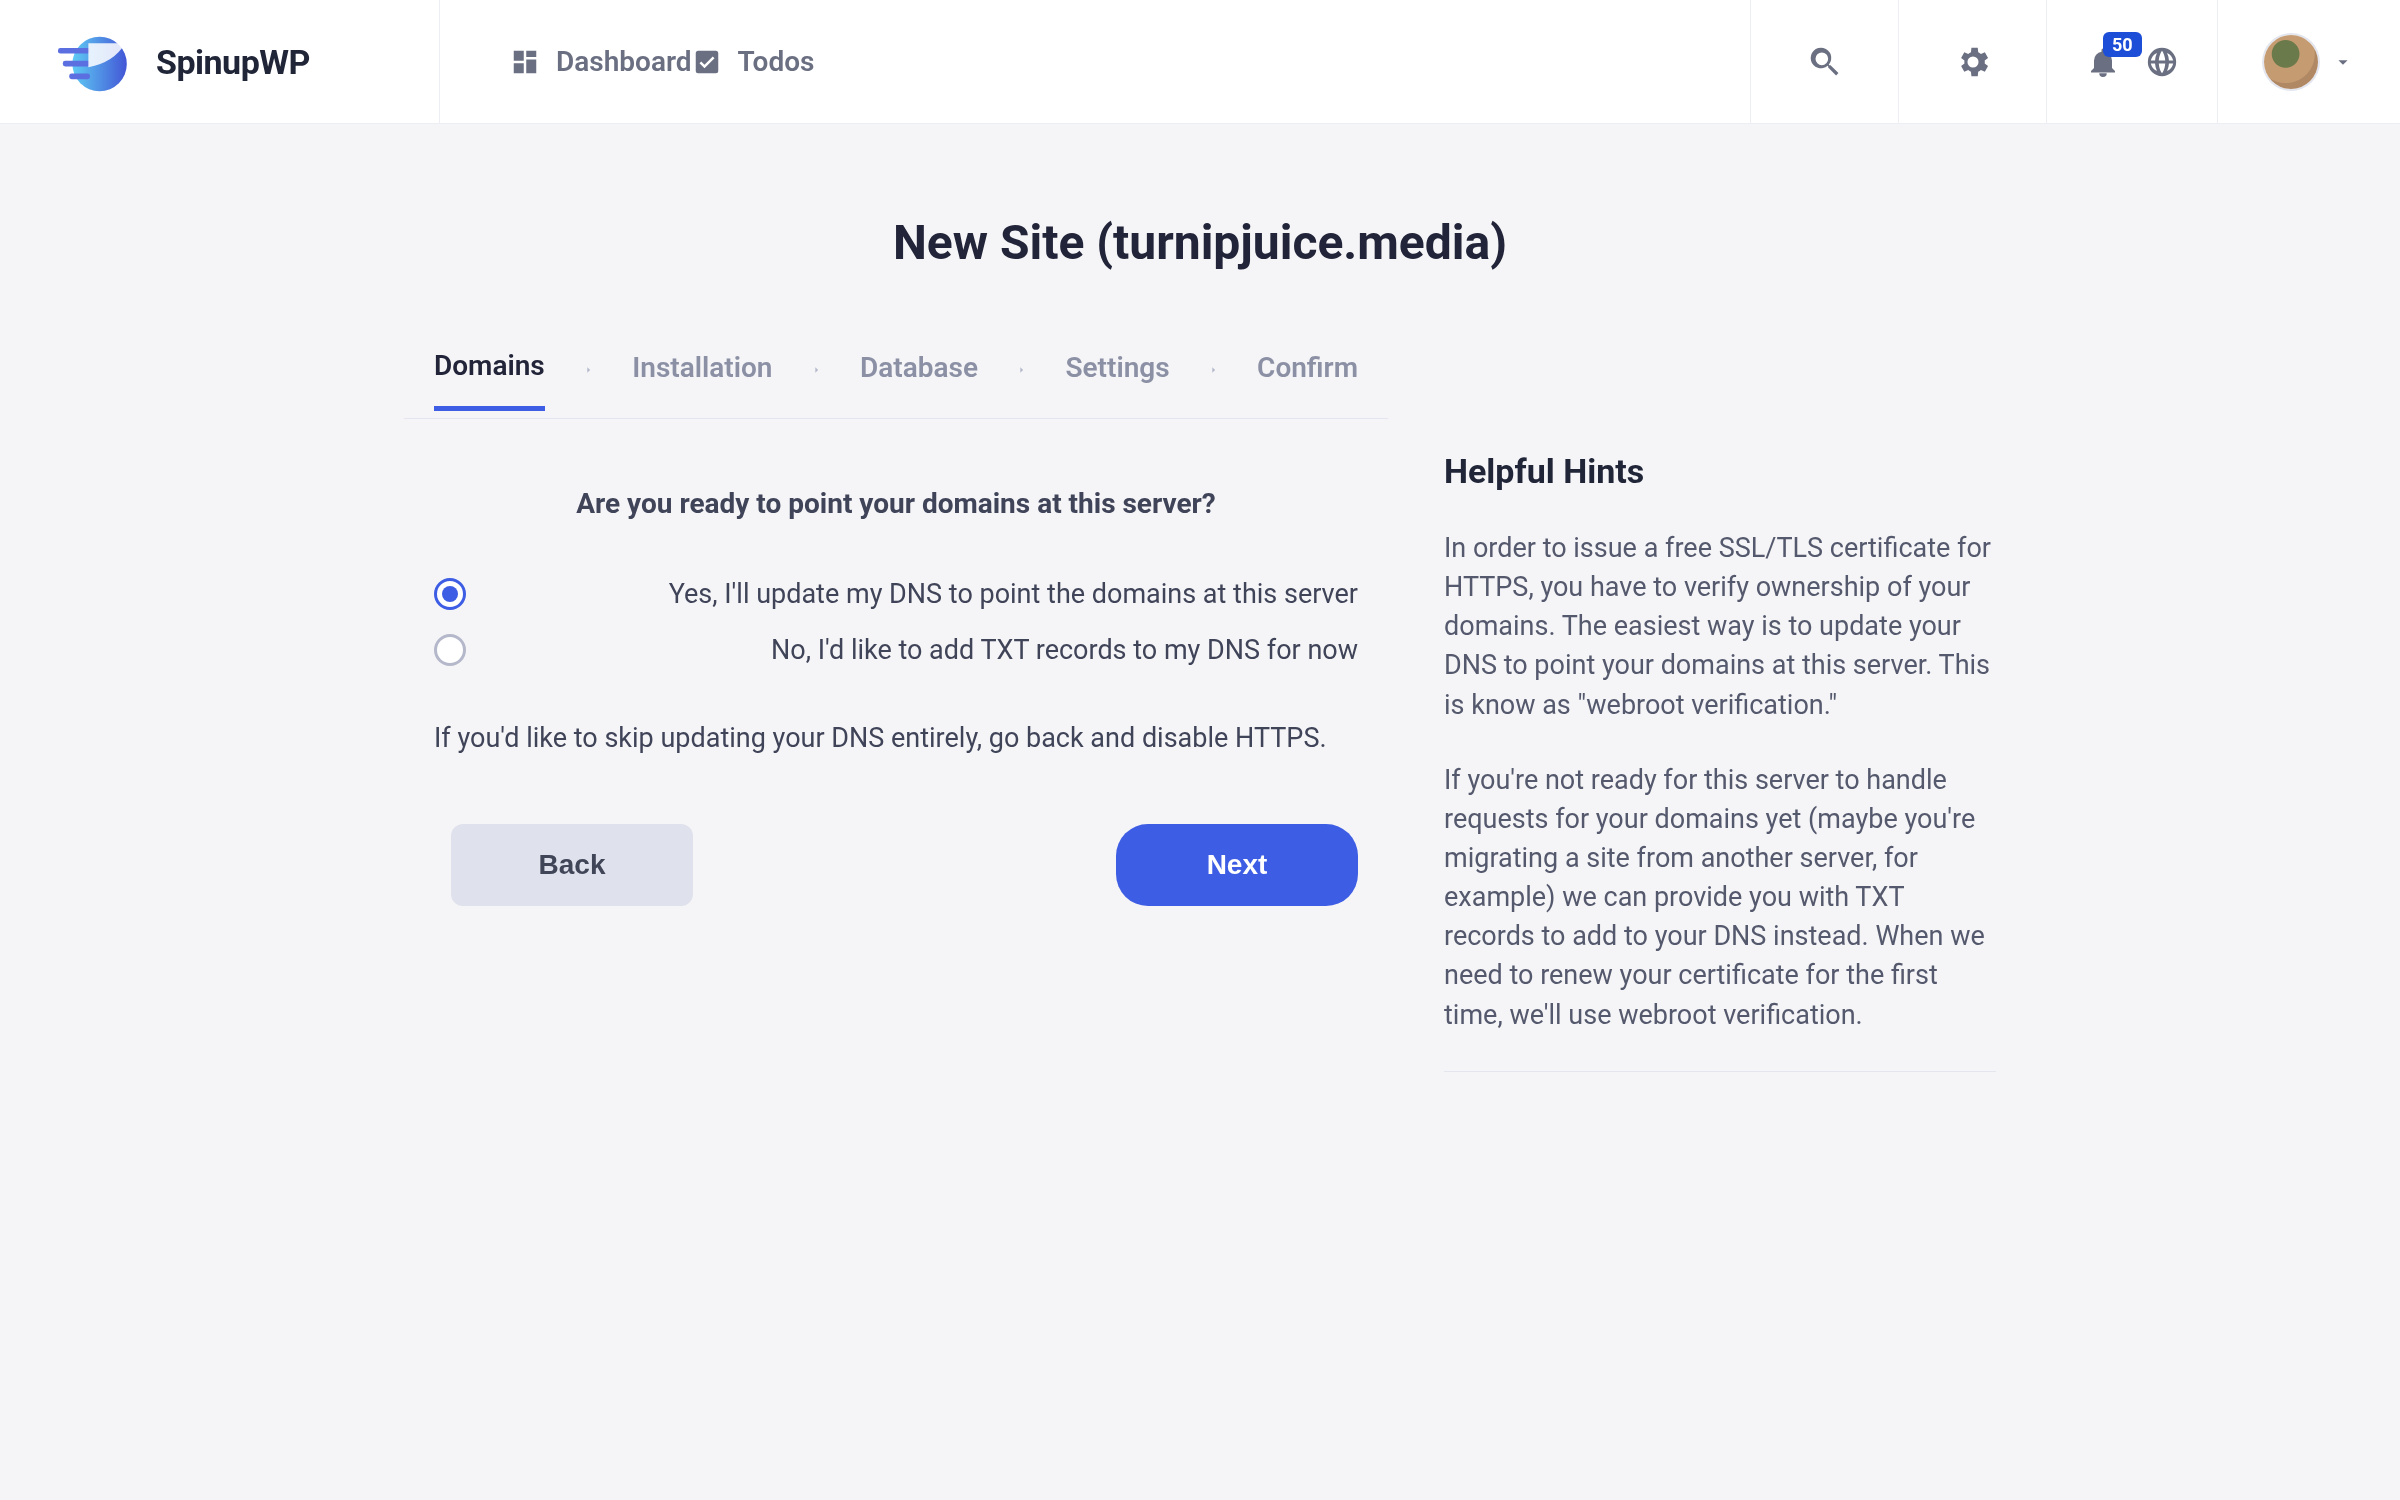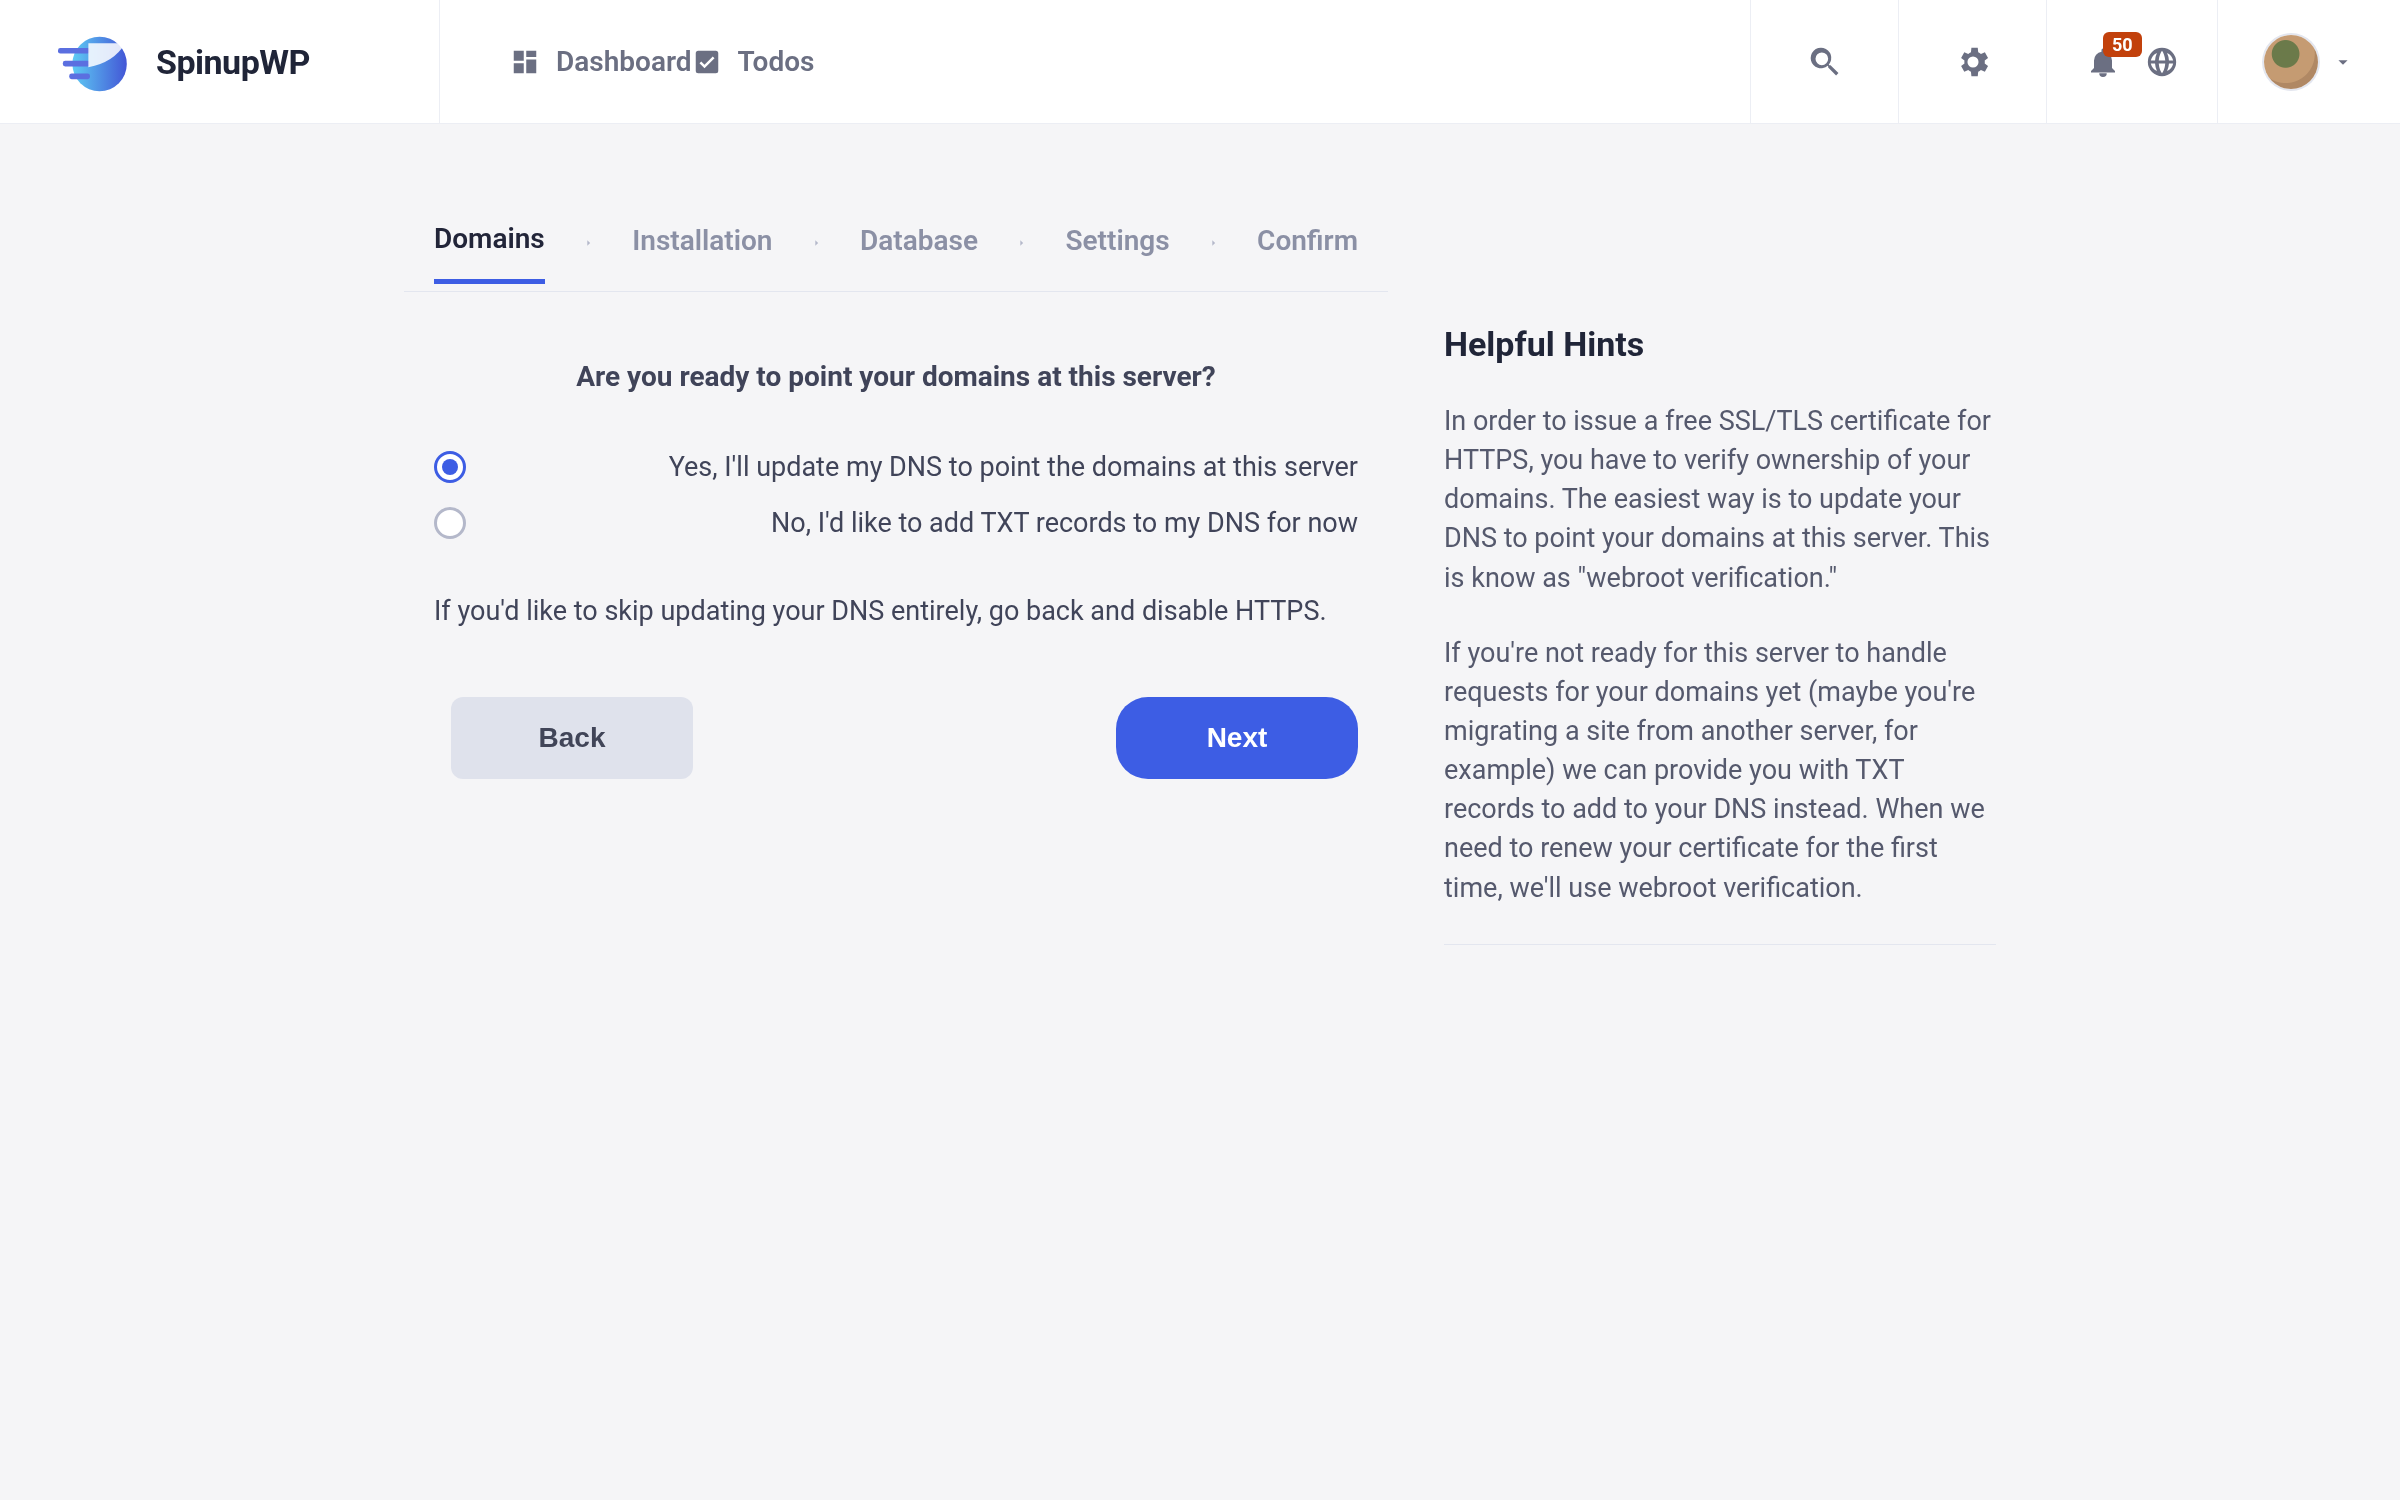--- a/index.html
+++ b/index.html
@@ -56,21 +56,21 @@
     .hdr-btn{
       width:148px;height:100%;
       border-left:1px solid #eceef4;
       display:flex;align-items:center;justify-content:center;
       cursor:pointer;
     }
     .hdr-btn svg{width:38px;height:38px;fill:#6b6f82;}
     .bell-wrap{position:relative;display:flex;align-items:center;gap:24px;padding:0 38px;height:100%;border-left:1px solid #eceef4;}
     .bell-badge{
       position:absolute;top:32px;left:56px;
-      background:#c2410c;color:#fff;font-size:18px;font-weight:700;
+      background:#1d4ed8;color:#fff;font-size:18px;font-weight:700;
       padding:2px 9px;border-radius:6px;
     }
     .globe{width:34px;height:34px;fill:#6b6f82;}
     .user-block{
       display:flex;align-items:center;gap:14px;
       padding:0 46px;height:100%;border-left:1px solid #eceef4;cursor:pointer;
     }
     .avatar{
       width:54px;height:54px;border-radius:50%;
       background:radial-gradient(circle at 40% 35%, #6b7a4a 0 28%, #c59b72 30% 60%, #b08864 62% 100%);
@@ -210,20 +210,21 @@
     <div class="user-block">
       <div class="avatar"></div>
       <svg viewBox="0 0 24 24" width="22" height="22" fill="#6b6f82">
           <path d="M7 10l5 5 5-5z"></path>
         </svg>
     </div>
   </div>
 </div>
 
 <div class="page">
+  <h1 class="page-title">New Site (turnipjuice.media)</h1>
 
   <div class="wizard-wrap">
     <div class="wizard-main">
 
       <div class="steps">
         <span class="step active">Domains</span>
         <svg class="chevron-sm" viewBox="0 0 24 24">
             <path d="M9 6l6 6-6 6z"></path>
           </svg>
         <span class="step">Installation</span>

